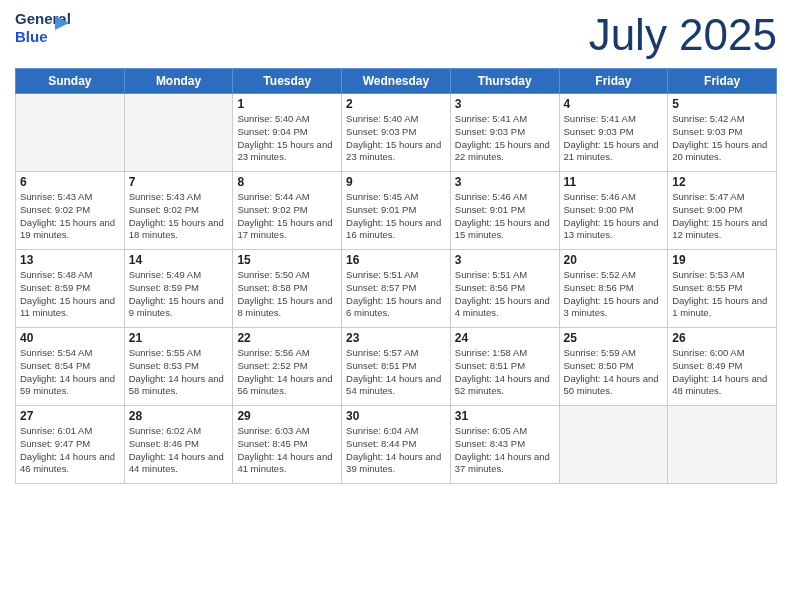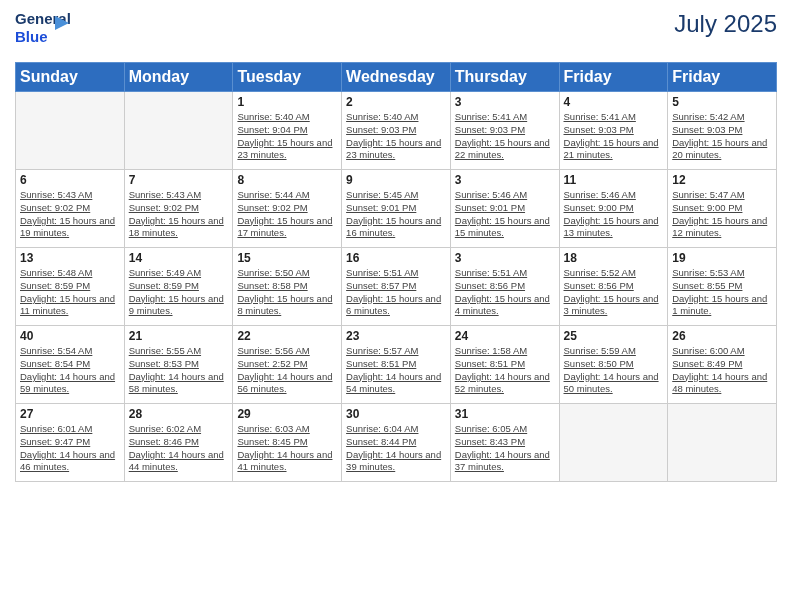--- a/index.html
+++ b/index.html
@@ -24,41 +24,41 @@
     }
     .logo {
       display: flex;
       flex-direction: column;
       align-items: flex-start;
     }
     .title-block {
       text-align: right;
     }
     .month-title {
-      font-size: 24px;
+      font-size: 44px;
       color: #1a3a6b;
       font-weight: normal;
     }
     .subtitle {
       font-size: 15px;
       color: #333;
     }
     .calendar {
       width: 100%;
       border-collapse: collapse;
       border: 1px solid #ccc;
     }
     .calendar th {
       background: #2d6dbf;
       color: #fff;
-      font-size: 16px;
+      font-size: 12px;
       font-weight: bold;
       padding: 5px 4px;
       border: 1px solid #5a8fd0;
-      text-align: left;
+      text-align: center;
     }
     .calendar td {
       border: 1px solid #ccc;
       vertical-align: top;
       padding: 3px 4px;
       width: 108px;
       min-height: 70px;
       font-size: 10px;
       color: #333;
       background: #fff;
@@ -70,21 +70,20 @@
       font-size: 12px;
       font-weight: bold;
       color: #222;
       margin-bottom: 2px;
       display: block;
     }
     .day-info {
       font-size: 9.5px;
       color: #444;
       line-height: 1.35;
-      text-decoration: underline;
     }
     .week-row td {
       height: 78px;
     }
   </style>
 </head>
 <body>
 
 <div class="page">
   <div class="header">
@@ -237,21 +236,21 @@
 and 6 minutes.</div>
           </td>
           <td>
             <span class="day-num">3</span>
             <div class="day-info">Sunrise: 5:51 AM
 Sunset: 8:56 PM
 Daylight: 15 hours
 and 4 minutes.</div>
           </td>
           <td>
-            <span class="day-num">18</span>
+            <span class="day-num">20</span>
             <div class="day-info">Sunrise: 5:52 AM
 Sunset: 8:56 PM
 Daylight: 15 hours
 and 3 minutes.</div>
           </td>
           <td>
             <span class="day-num">19</span>
             <div class="day-info">Sunrise: 5:53 AM
 Sunset: 8:55 PM
 Daylight: 15 hours

